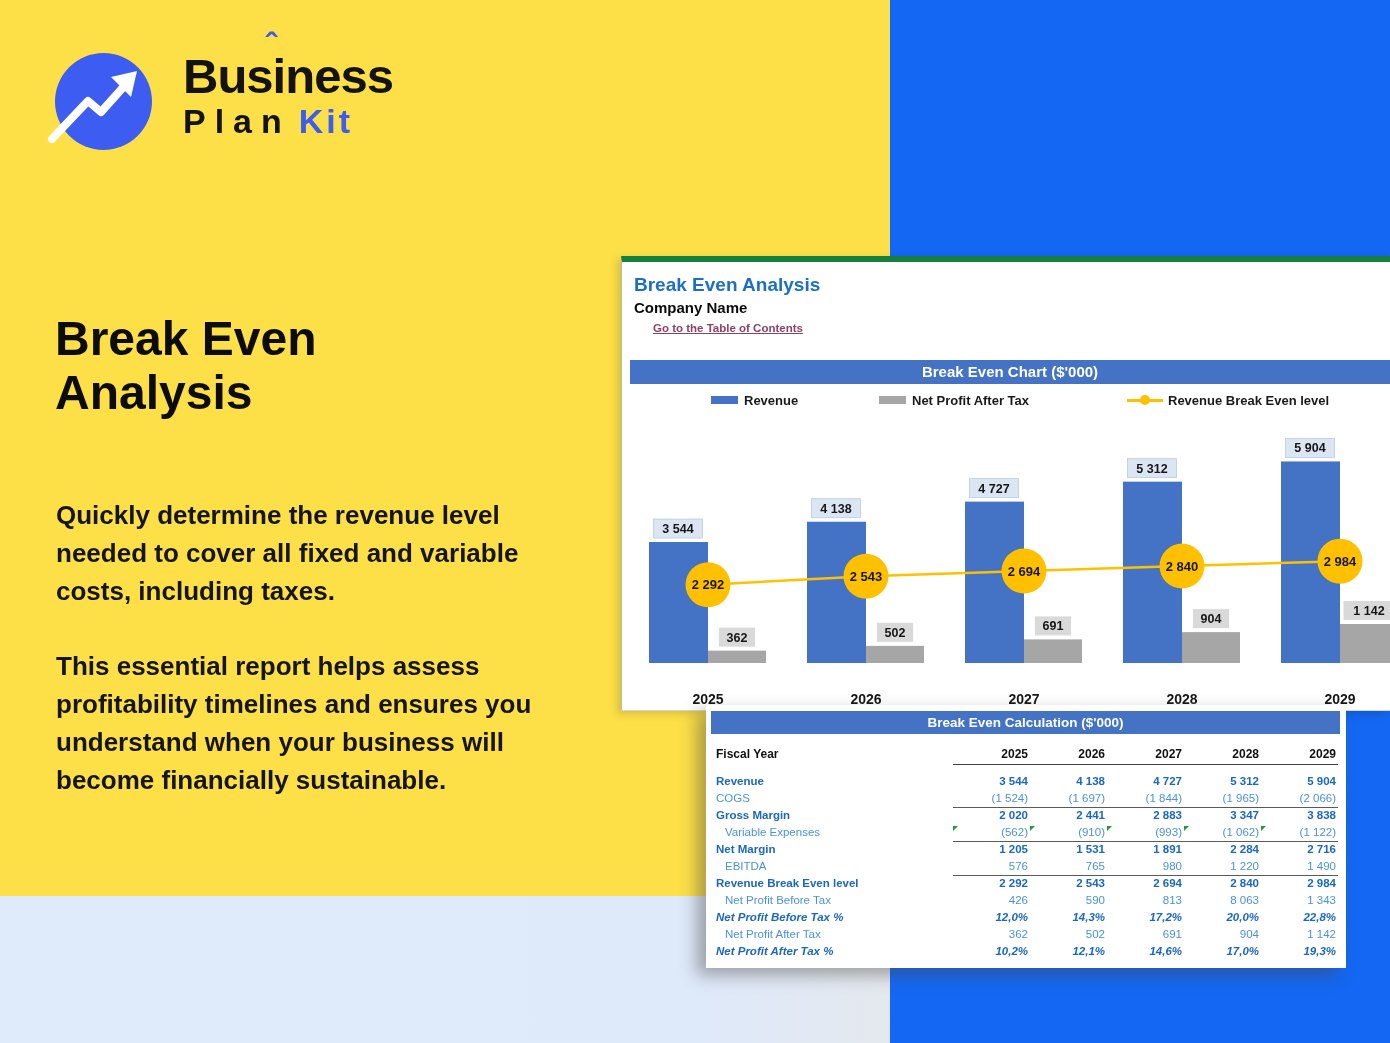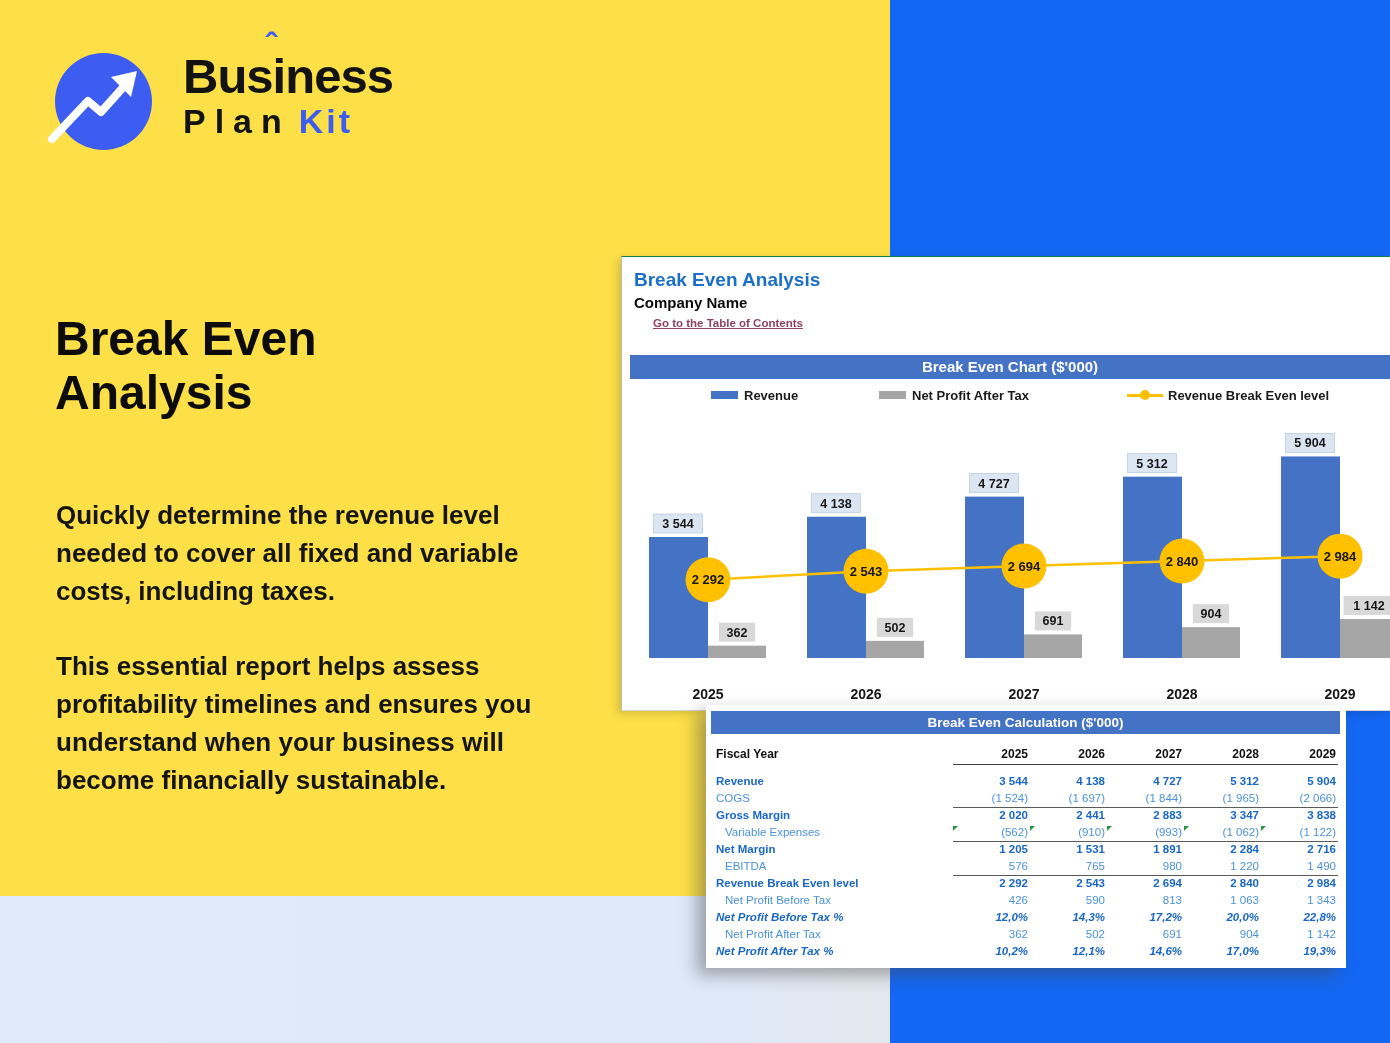--- a/index.html
+++ b/index.html
@@ -28,21 +28,21 @@
   
   .hero-title { position:absolute; left:55px; top:312px; width:470px; font-size:48px; font-weight:800;
                 color:#0c0c0c; line-height:1.13; letter-spacing:0; }
   .hero-p { position:absolute; left:56px; width:508px; font-size:26px; font-weight:700;
             color:#151515; line-height:1.46; }
   .hero-p1 { top:497px; }
   .hero-p2 { top:648px; }
 
   
   .chart-card { position:absolute; left:621px; top:256px; width:769px; height:455px; background:#ffffff;
-                border-left:1px solid #b9b9b9; border-top:1px solid #15803d; border-bottom:1px solid #d5d5d5;
+                border-left:1px solid #b9b9b9; border-top:6px solid #15803d; border-bottom:1px solid #d5d5d5;
                 box-shadow:-4px 3px 8px rgba(0,0,0,0.15); }
   .sheet-title { position:absolute; left:12px; top:12px; font-size:19px; font-weight:700; color:#1B6FC9; }
   .sheet-sub   { position:absolute; left:12px; top:37px; font-size:15px; font-weight:700; color:#0b0b0b; }
   .sheet-link  { position:absolute; left:12px; top:60px; font-size:11.5px; font-weight:700; color:#8E4164;
                  text-decoration:underline; cursor:pointer;margin-left:19px; }
   .chart-header { position:absolute; left:8px; top:98px; right:0; height:24px; background:#4472C4;
                   color:#ffffff; font-size:15px; font-weight:700; text-align:center; line-height:24px; }
   .legend-item { position:absolute; top:130px; height:16px; display:flex; align-items:center;
                  font-size:13px; font-weight:700; color:#1a1a1a; }
   .li-1 { left:89px; } .li-2 { left:257px; } .li-3 { left:505px; }
@@ -234,21 +234,21 @@
           <div class="cval">2 543</div>
           <div class="cval">2 694</div>
           <div class="cval">2 840</div>
           <div class="cval">2 984</div>
         </div>
         <div class="crow normal">
           <div class="clabel ind">Net Profit Before Tax</div>
           <div class="cval">426</div>
           <div class="cval">590</div>
           <div class="cval">813</div>
-          <div class="cval">1 063</div>
+          <div class="cval">8 063</div>
           <div class="cval">1 343</div>
         </div>
         <div class="crow pct">
           <div class="clabel">Net Profit Before Tax %</div>
           <div class="cval">12,0%</div>
           <div class="cval">14,3%</div>
           <div class="cval">17,2%</div>
           <div class="cval">20,0%</div>
           <div class="cval">22,8%</div>
         </div>

